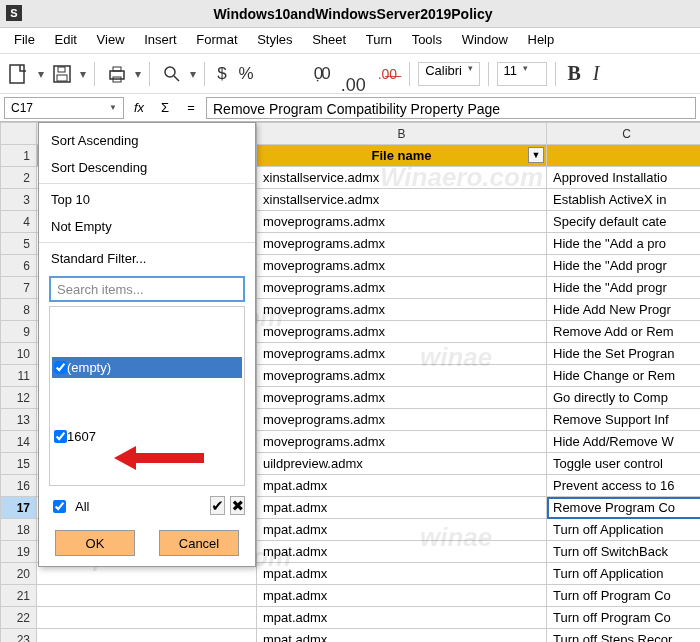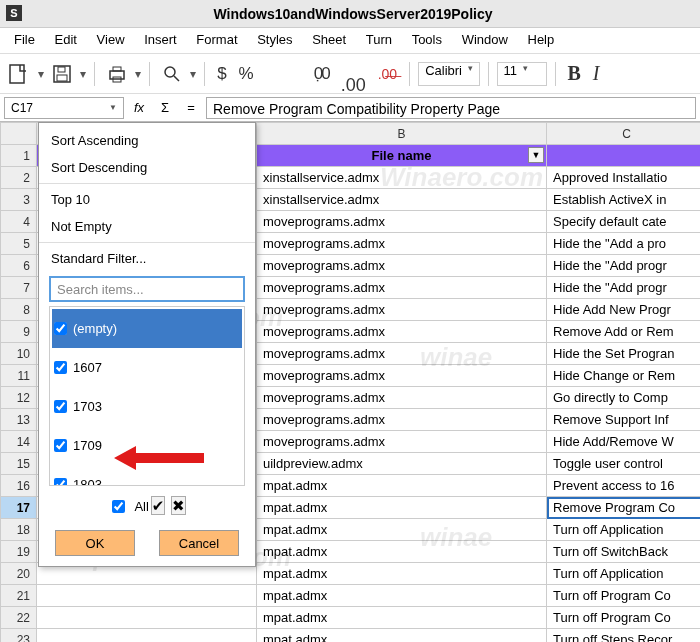--- a/index.html
+++ b/index.html
@@ -146,21 +146,21 @@
   table.grid th.rowhdr.sel {
     background: #b9d8f3;
     color: #000;
     font-weight: bold;
   }
   .col-a { width: 220px; }
   .col-b { width: 290px; }
   .col-c { width: 160px; }
   .hdr-cell {
     font-weight: bold;
-    background: #8b5cf6;
+    background: #eab308;
     position: relative;
   }
   .hdr-cell .filter-btn {
     position: absolute;
     right: 2px;
     top: 2px;
     width: 16px;
     height: 16px;
     border: 1px solid #888;
     background: #f5f5f5;
@@ -211,33 +211,33 @@
     margin: 4px 10px;
     border: 1px solid #ccc;
     height: 180px;
     overflow-y: auto;
     padding: 2px;
     position: relative;
   }
   .dropdown .checklist .chk {
     display: flex;
     align-items: center;
-    gap: 6px;
-    padding: 12px 2px;
-    font-size: 13px;
+    padding: 3px 2px;
+    font-size: 13px;
+    margin-top: 48px;
   }
   .dropdown .checklist .chk.selected {
     background: #3d7bc7;
     color: #fff;
   }
   .dropdown .checklist .chk input { margin: 0; }
   .dropdown .bottom-row {
     display: flex;
     align-items: center;
-    justify-content: center;
+    justify-content: space-between;
     padding: 4px 10px;
   }
   .dropdown .bottom-row .all-chk {
     display: flex;
     align-items: center;
     gap: 6px;
   }
   .dropdown .icon-btn {
     width: 26px;
     height: 26px;

